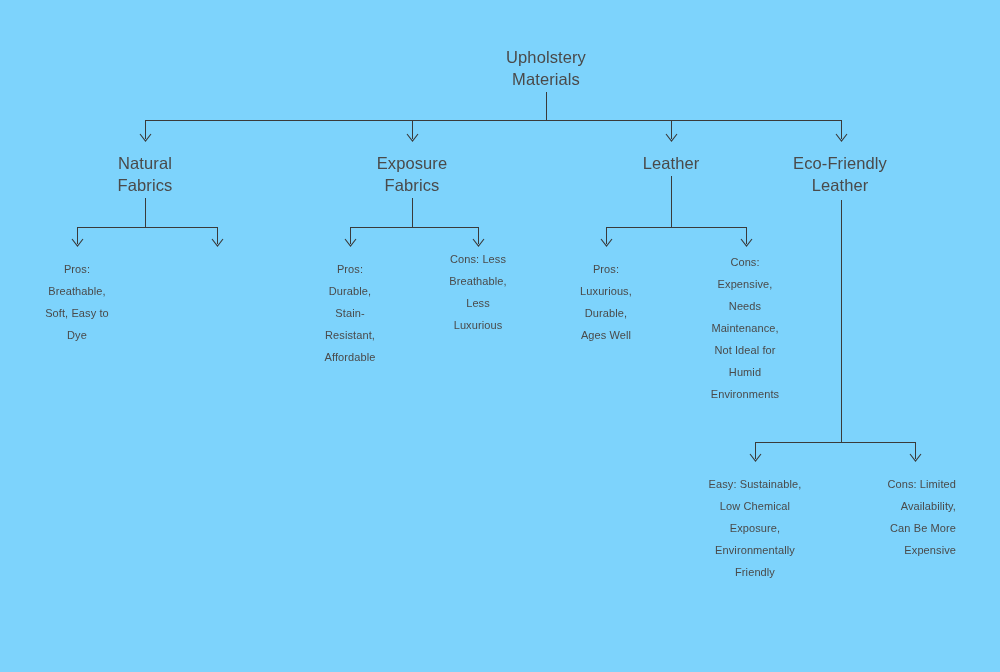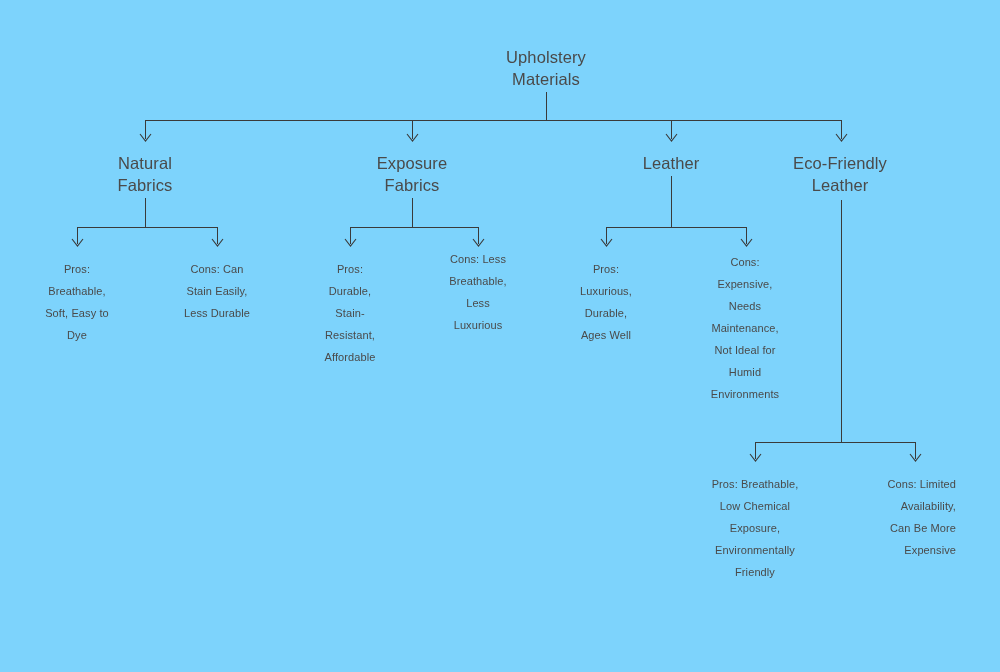--- a/index.html
+++ b/index.html
@@ -107,23 +107,20 @@
 Breathable,
 Soft, Easy to
 Dye</div>
 
   <div class="conn v" style="left:217px; top:227px; height:17px;"></div>
   <div class="arrow" style="left:210.5px; top:238px;">
     <svg width="13" height="9" viewBox="0 0 13 9">
         <path d="M1 1 L6.5 8 L12 1" fill="none" stroke="#3a3a3a" stroke-width="1.1"></path>
       </svg>
   </div>
-  <div class="node lvl3" style="left:217px; top:258px; width:150px;">Cons: Can
-Stain Easily,
-Less Durable</div>
 
   <div class="conn v" style="left:412px; top:198px; height:29px;"></div>
   <div class="conn h" style="left:350px; top:227px; width:128px;"></div>
 
   <div class="conn v" style="left:350px; top:227px; height:17px;"></div>
   <div class="arrow" style="left:343.5px; top:238px;">
     <svg width="13" height="9" viewBox="0 0 13 9">
         <path d="M1 1 L6.5 8 L12 1" fill="none" stroke="#3a3a3a" stroke-width="1.1"></path>
       </svg>
   </div>
@@ -174,21 +171,21 @@
 
   <div class="conn v" style="left:841px; top:200px; height:242px;"></div>
   <div class="conn h" style="left:755px; top:442px; width:160px;"></div>
 
   <div class="conn v" style="left:755px; top:442px; height:17px;"></div>
   <div class="arrow" style="left:748.5px; top:453px;">
     <svg width="13" height="9" viewBox="0 0 13 9">
         <path d="M1 1 L6.5 8 L12 1" fill="none" stroke="#3a3a3a" stroke-width="1.1"></path>
       </svg>
   </div>
-  <div class="node lvl3" style="left:755px; top:473px; width:168px;">Pros: Breathable,
+  <div class="node lvl3" style="left:755px; top:473px; width:168px;">Easy: Sustainable,
 Low Chemical
 Exposure,
 Environmentally
 Friendly</div>
 
   <div class="conn v" style="left:915px; top:442px; height:17px;"></div>
   <div class="arrow" style="left:908.5px; top:453px;">
     <svg width="13" height="9" viewBox="0 0 13 9">
         <path d="M1 1 L6.5 8 L12 1" fill="none" stroke="#3a3a3a" stroke-width="1.1"></path>
       </svg>

